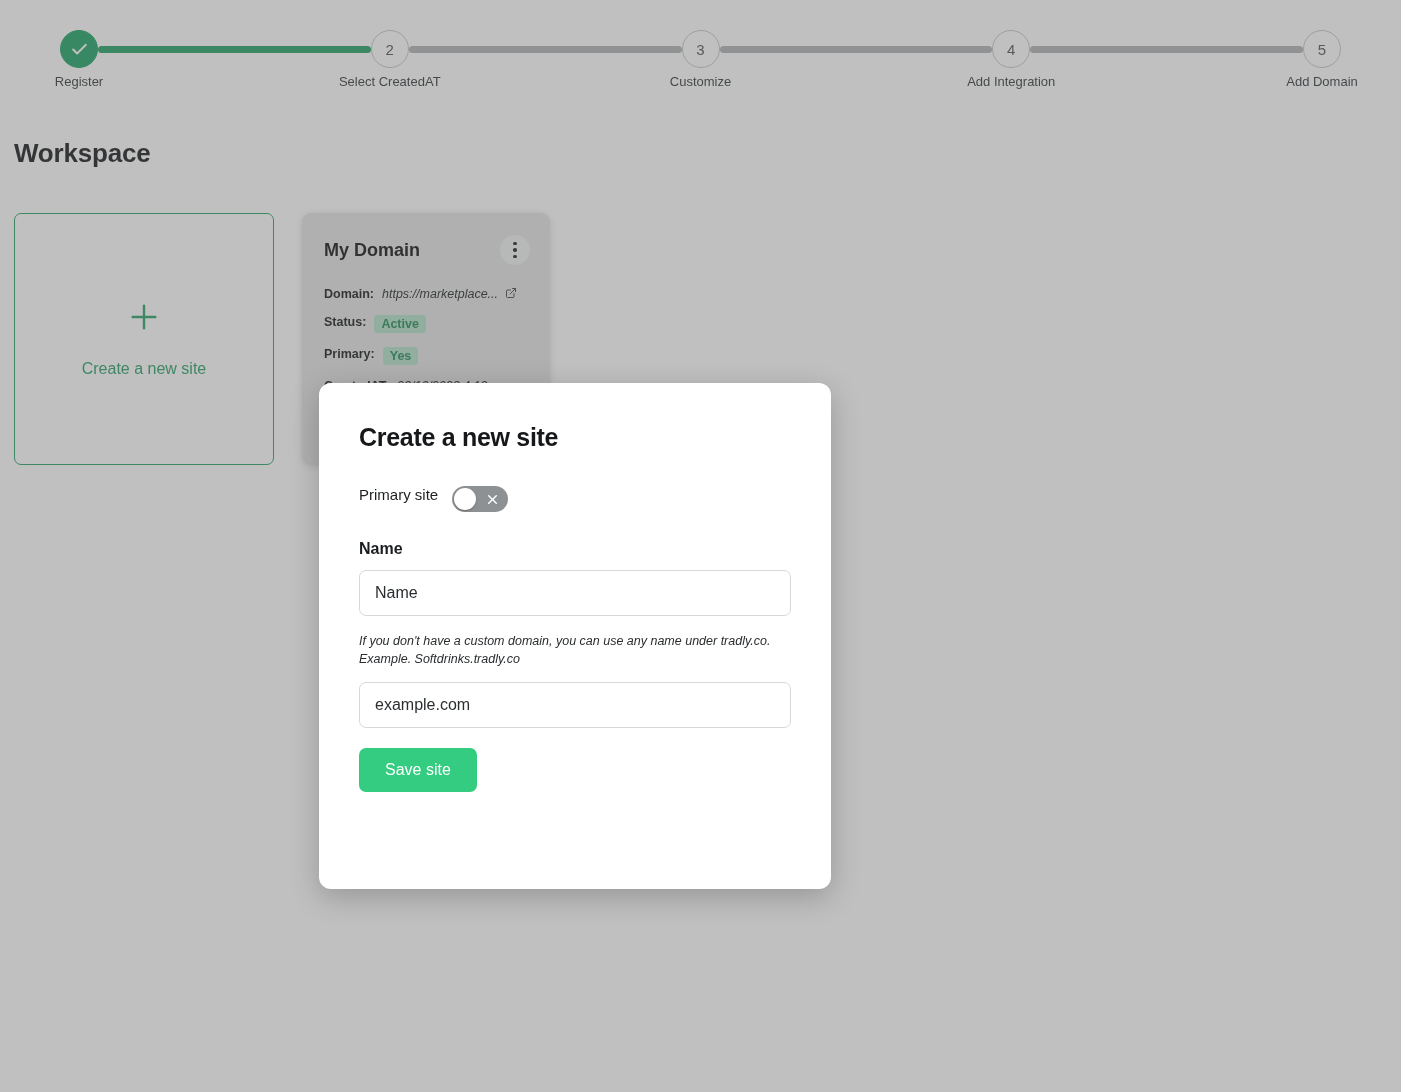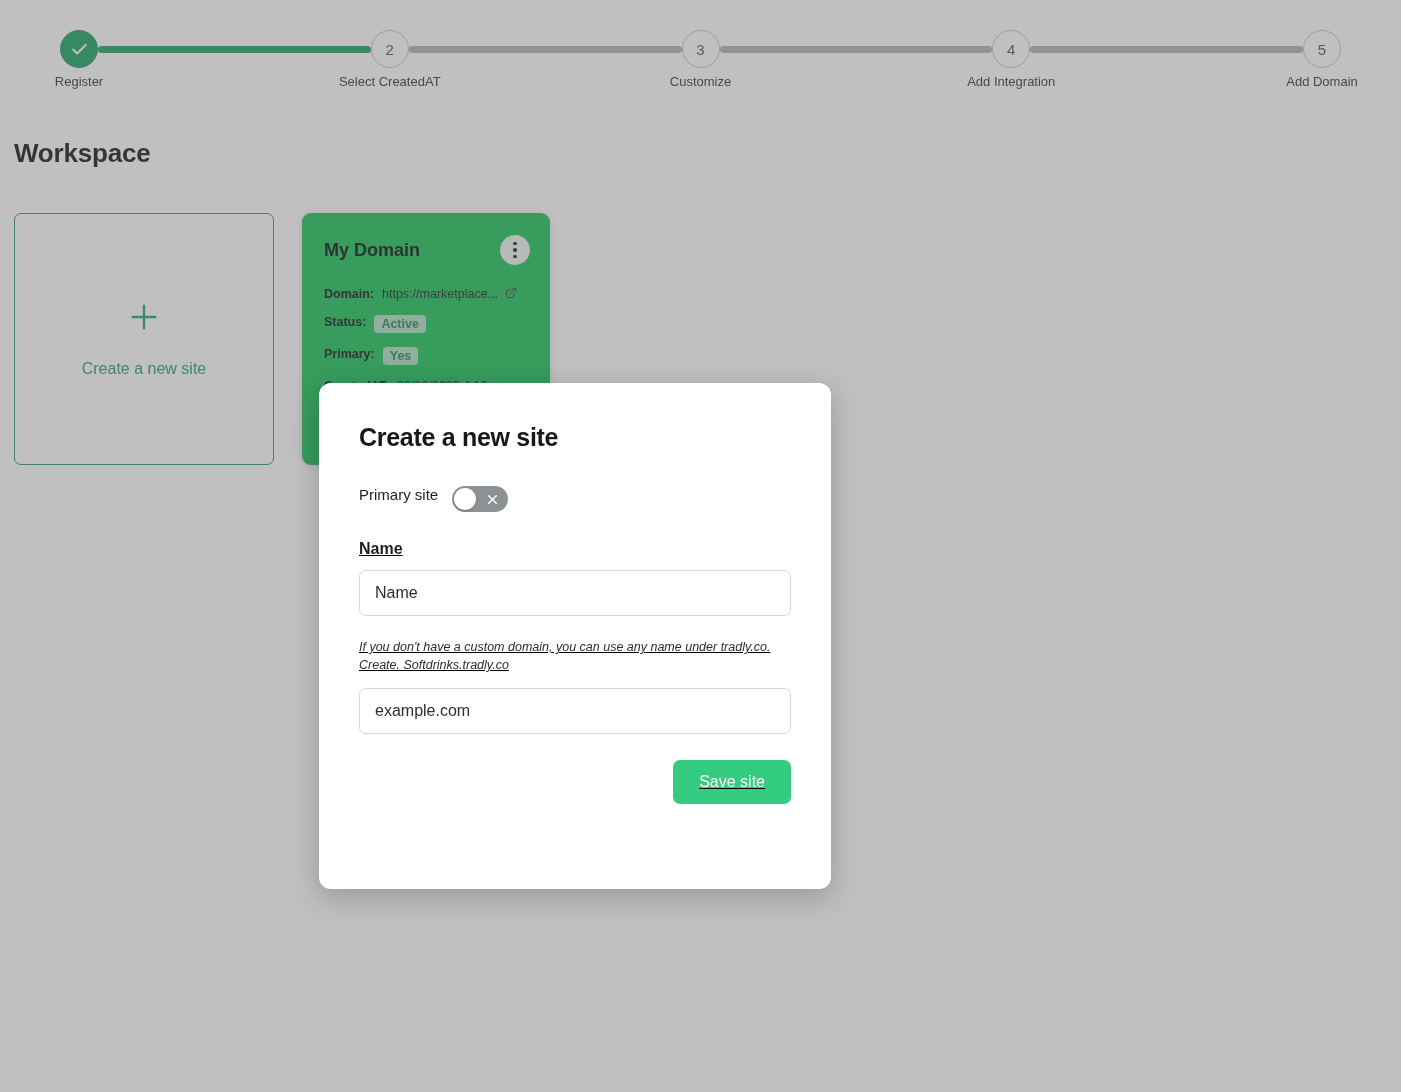--- a/index.html
+++ b/index.html
@@ -105,21 +105,21 @@
     cursor: pointer;
   }
   .plus-icon { margin-bottom: 22px; }
   .create-card-label {
     font-size: 16px;
     color: #2fa36c;
   }
 
   .domain-card {
     width: 248px;
-    background: #22c55e;
+    background: #e5e5e5;
     border-radius: 9px;
     box-shadow: 0 1px 7px rgba(0,0,0,0.14);
     padding: 22px 20px 22px 22px;
     min-height: 252px;
   }
   .domain-card-head {
     display: flex;
     align-items: center;
     justify-content: space-between;
     margin-bottom: 22px;
@@ -149,21 +149,21 @@
     align-items: flex-start;
     margin-bottom: 14px;
     font-size: 12.5px;
   }
   .field-key {
     font-weight: bold;
     color: #1d2022;
     margin-right: 8px;
     white-space: nowrap;
   }
-  .field-val { color: #2b2f31; white-space: nowrap; }
+  .field-val { color: #2b2f31; white-space: nowrap; font-style: italic; }
   .ext-icon { margin-left: 7px; display: inline-flex; vertical-align: middle; cursor: pointer; }
   .pill {
     display: inline-block;
     background: #b4e3c8;
     color: #2c8e5d;
     border-radius: 4px;
     padding: 2px 7px;
     font-size: 12.5px;
     font-weight: bold;
   }
@@ -251,23 +251,23 @@
     border: 1px solid #d6d9db;
     border-radius: 7px;
     padding: 0 15px;
     font-size: 16px;
     color: #1f2224;
     font-family: "Liberation Sans", sans-serif;
     outline: none;
     background: #ffffff;
   }
   .text-input::placeholder { color: #2b2e30; }
-  .field-block { margin-bottom: 26px; text-decoration: underline; }
-
-  .save-wrap { display: flex; justify-content: flex-end; margin-top: 4px; text-decoration: underline; }
+  .field-block { margin-bottom: 20px; }
+
+  .save-wrap { display: flex; justify-content: flex-start; margin-top: 4px; }
   .save-btn {
     background: #33cc80;
     color: #ffffff;
     border: none;
     border-radius: 7px;
     font-size: 16px;
     padding: 13px 26px;
     cursor: pointer;
     font-family: "Liberation Sans", sans-serif;
   }
@@ -396,20 +396,20 @@
       </span>
     </div>
   </div>
 
   <div class="field-block">
     <div class="form-label">Name</div>
     <input class="text-input" type="text" placeholder="Name" style="">
   </div>
 
   <div class="field-block">
-    <div class="form-hint">If you don't have a custom domain, you can use any name under tradly.co. Create. Softdrinks.tradly.co</div>
+    <div class="form-hint">If you don't have a custom domain, you can use any name under tradly.co. Example. Softdrinks.tradly.co</div>
     <input class="text-input" type="text" placeholder="example.com" style="">
   </div>
 
   <div class="save-wrap">
     <button class="save-btn">Save site</button>
   </div>
 </div>
 
 </body></html>

